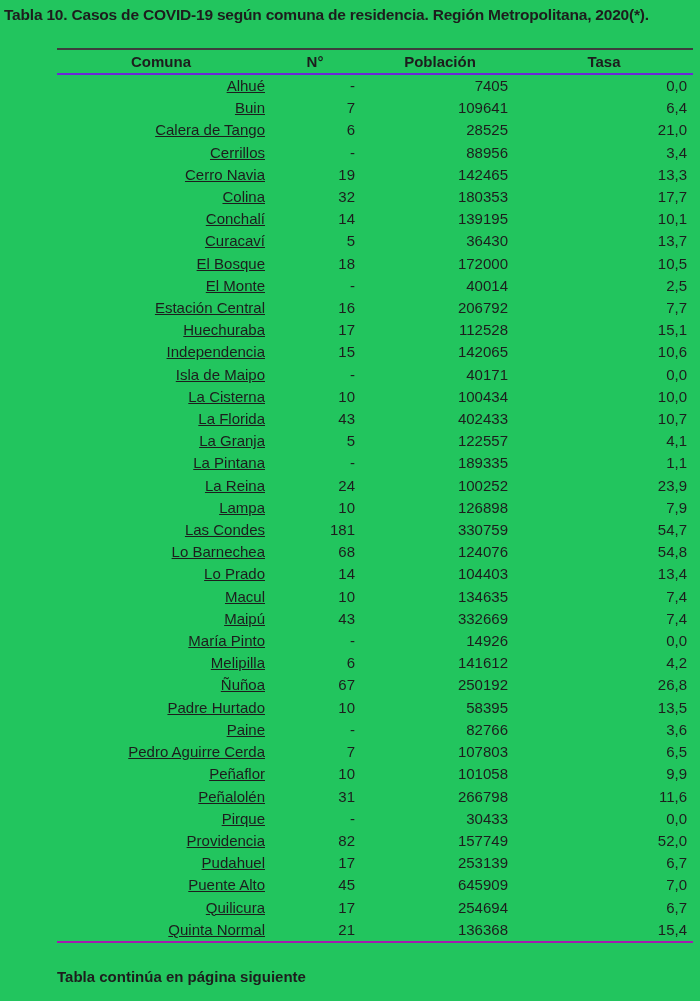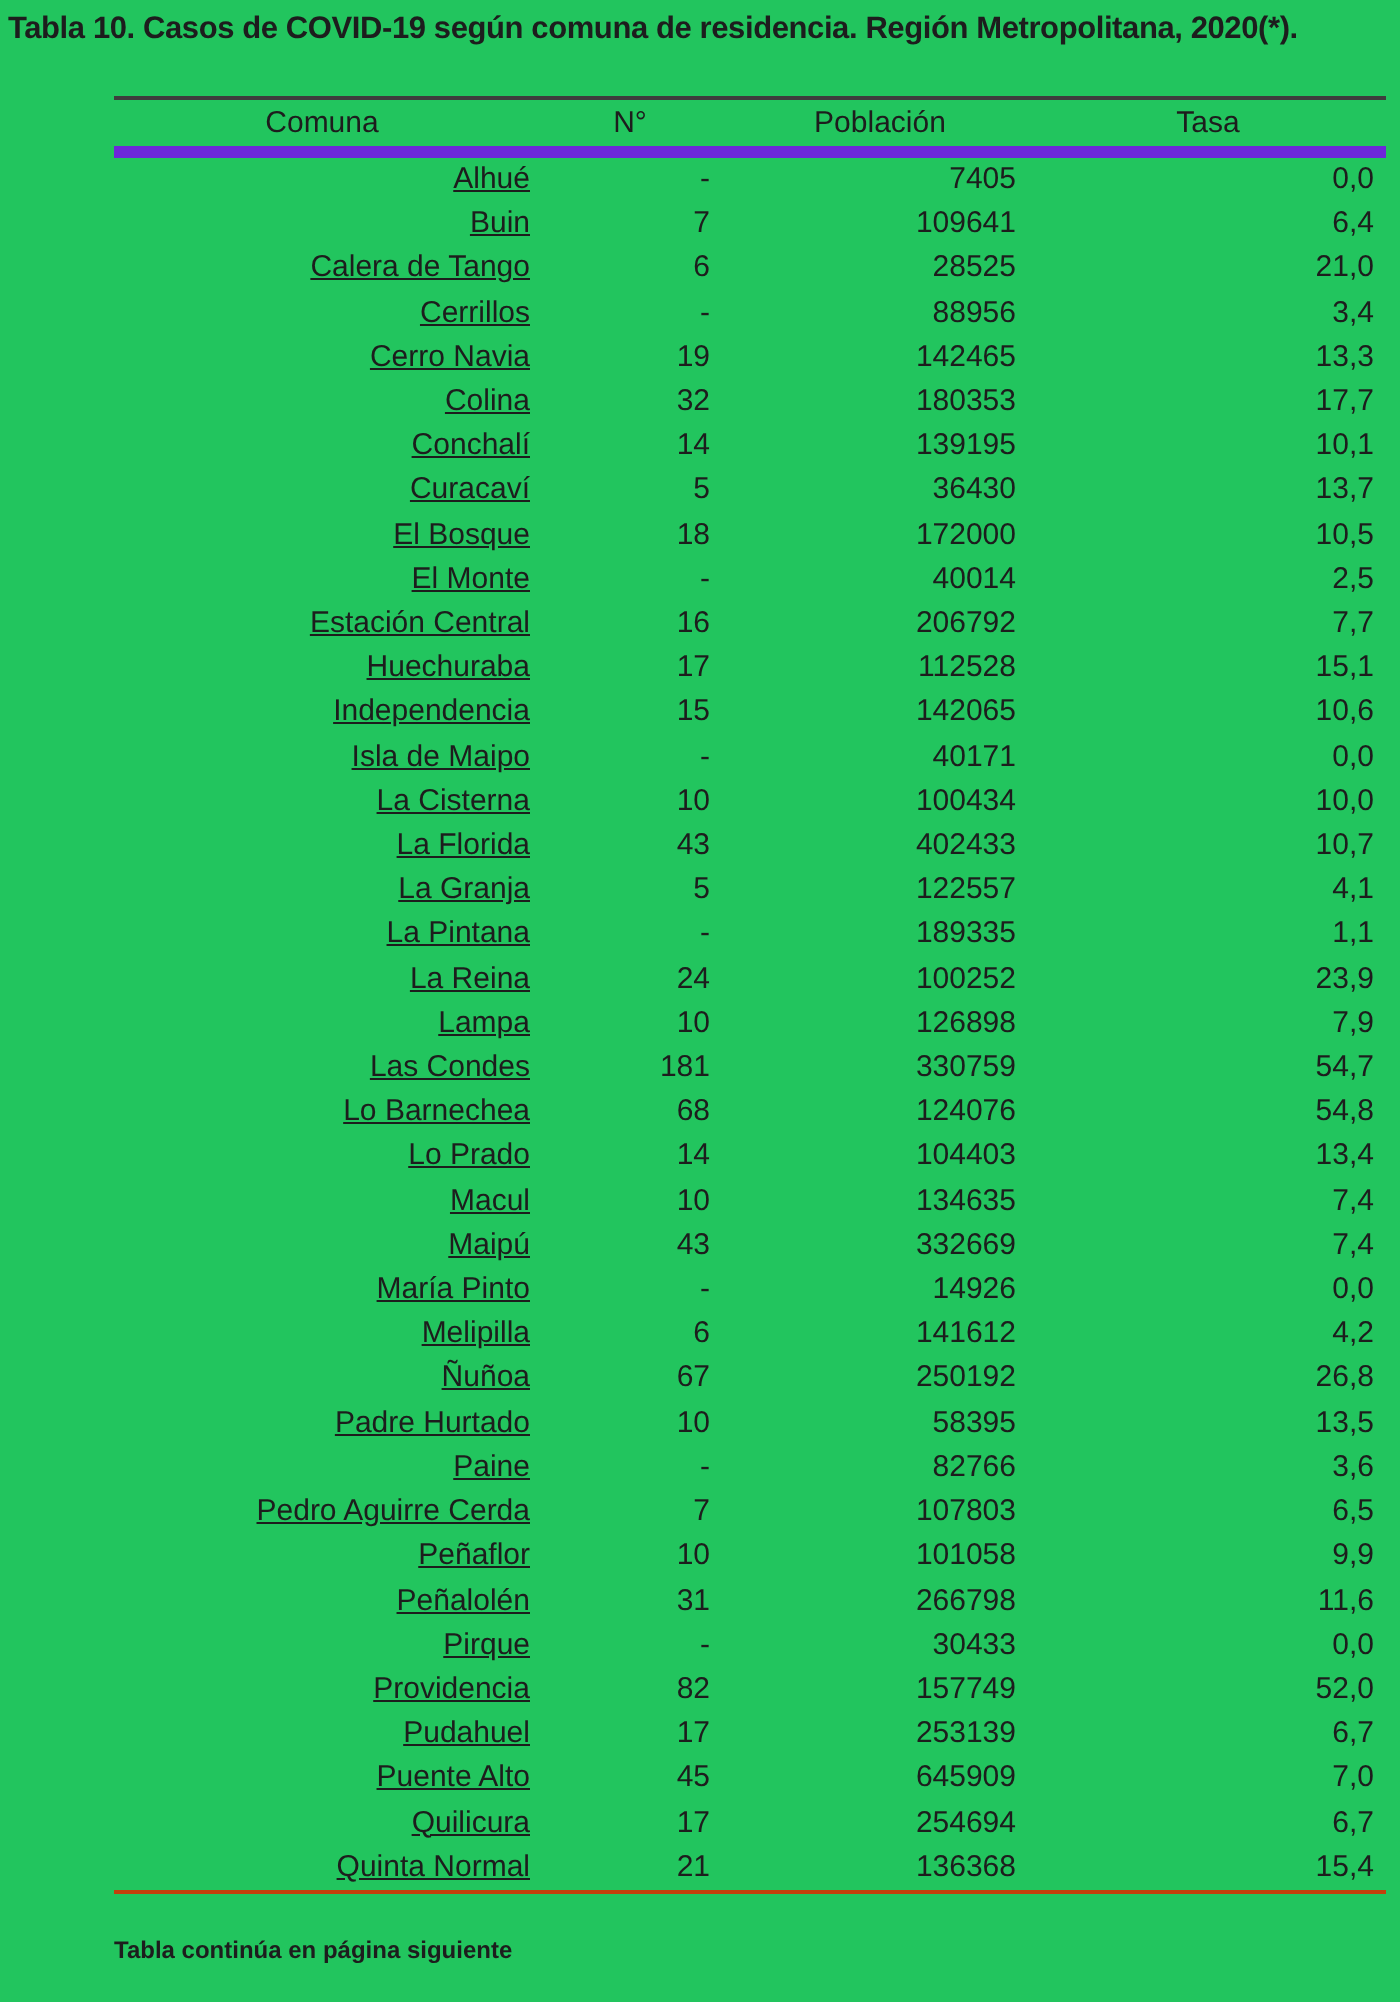--- a/index.html
+++ b/index.html
@@ -28,46 +28,46 @@
     top: 48px;
     width: 636px;
   }
   table.data-table {
     border-collapse: collapse;
     table-layout: fixed;
     width: 636px;
     font-size: 15px;
   }
   table.data-table thead th {
-    font-weight: normal;
+    font-weight: bold;
     padding: 0;
     height: 23px;
     line-height: 23px;
     border-top: 2px solid #3d3d3d;
-    border-bottom: 6px solid #6d28d9;
+    border-bottom: 2px solid #6d28d9;
     white-space: nowrap;
     overflow: hidden;
   }
   table.data-table tbody td {
     padding: 0;
     height: 22.2px;
     line-height: 22.2px;
     white-space: nowrap;
     overflow: hidden;
   }
   table.data-table tbody td:nth-child(1) { text-align: right;  padding-left: 5px; text-decoration: underline; }
   table.data-table tbody td:nth-child(2) { text-align: right; padding-right: 10px; }
   table.data-table tbody td:nth-child(3) { text-align: right; padding-right: 7px; }
   table.data-table tbody td:nth-child(4) { text-align: right; padding-right: 6px; }
-  table.data-table tbody tr:last-child td { border-bottom: 2px solid #c2410c; }
+  table.data-table tbody tr:last-child td { border-bottom: 2px solid #a21caf; }
   .table-footnote {
     position: absolute;
     left: 57px;
     top: 968px;
-    font-size: 12px;
+    font-size: 15px;
     font-weight: bold;
     white-space: nowrap;
   }
 </style>
 </head>
 <body>
 
 <div class="page">
 
   <div class="doc-title">Tabla 10. Casos de COVID-19 según comuna de residencia. Región Metropolitana, 2020(*).</div>

